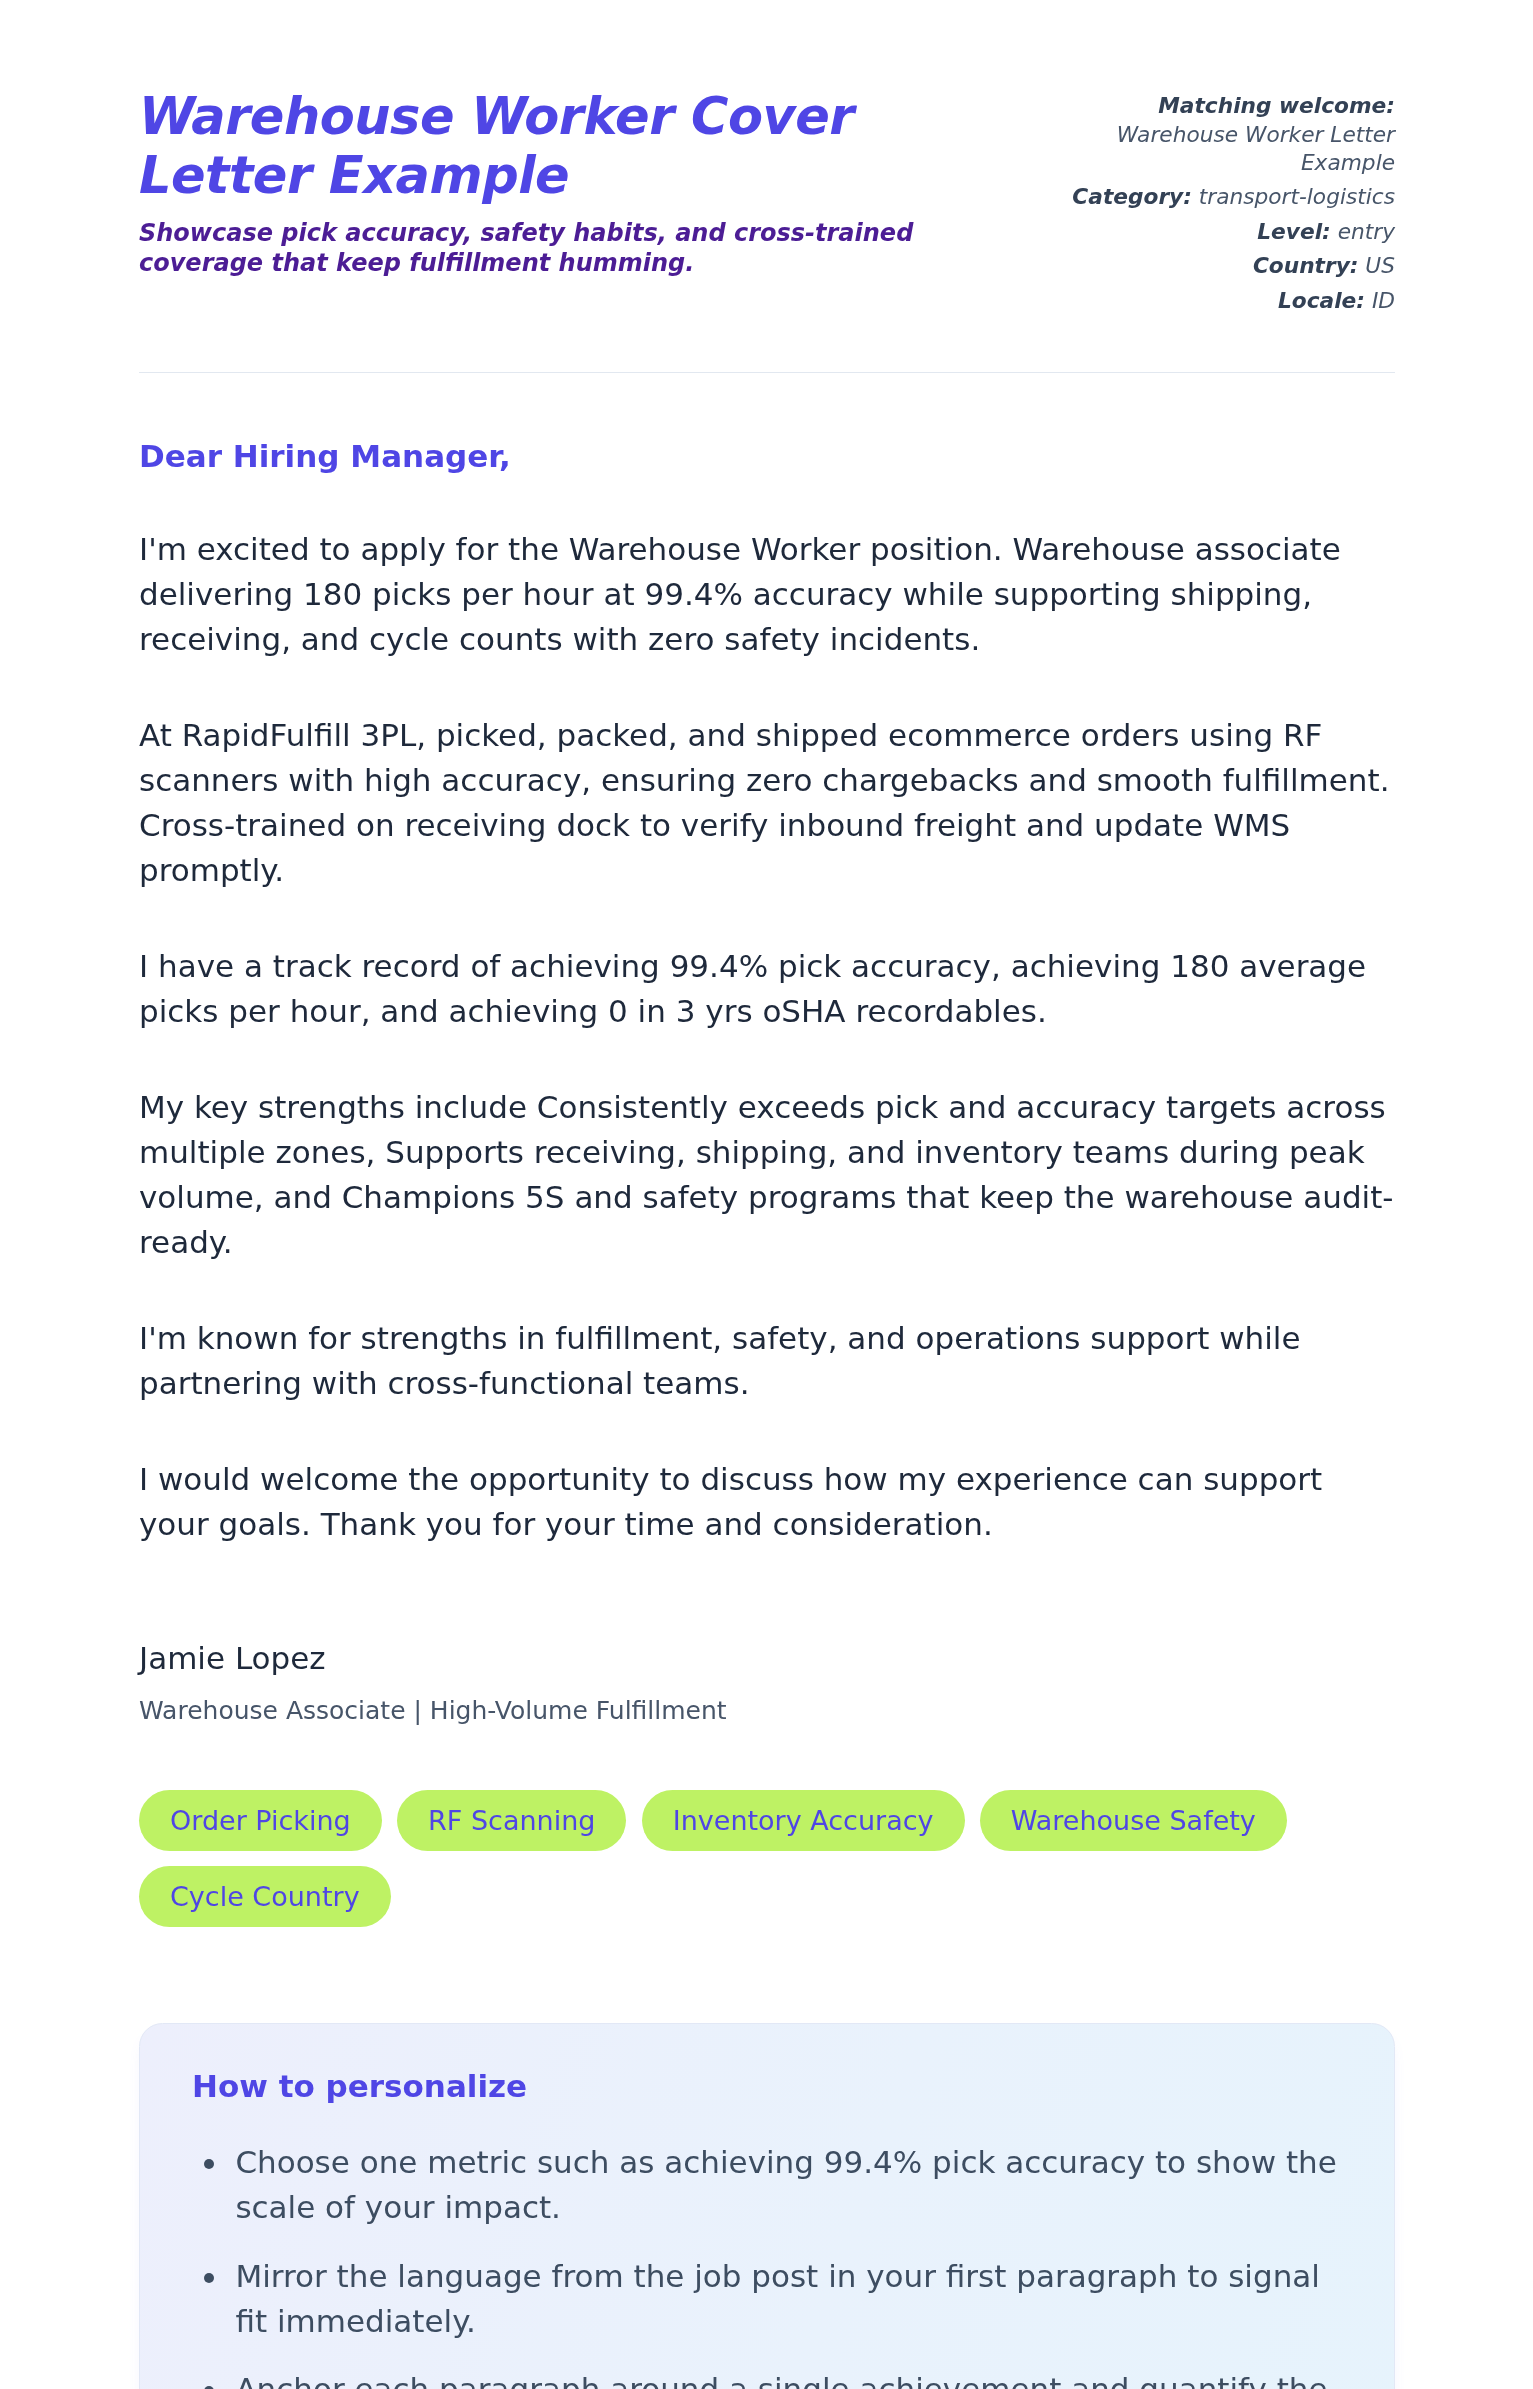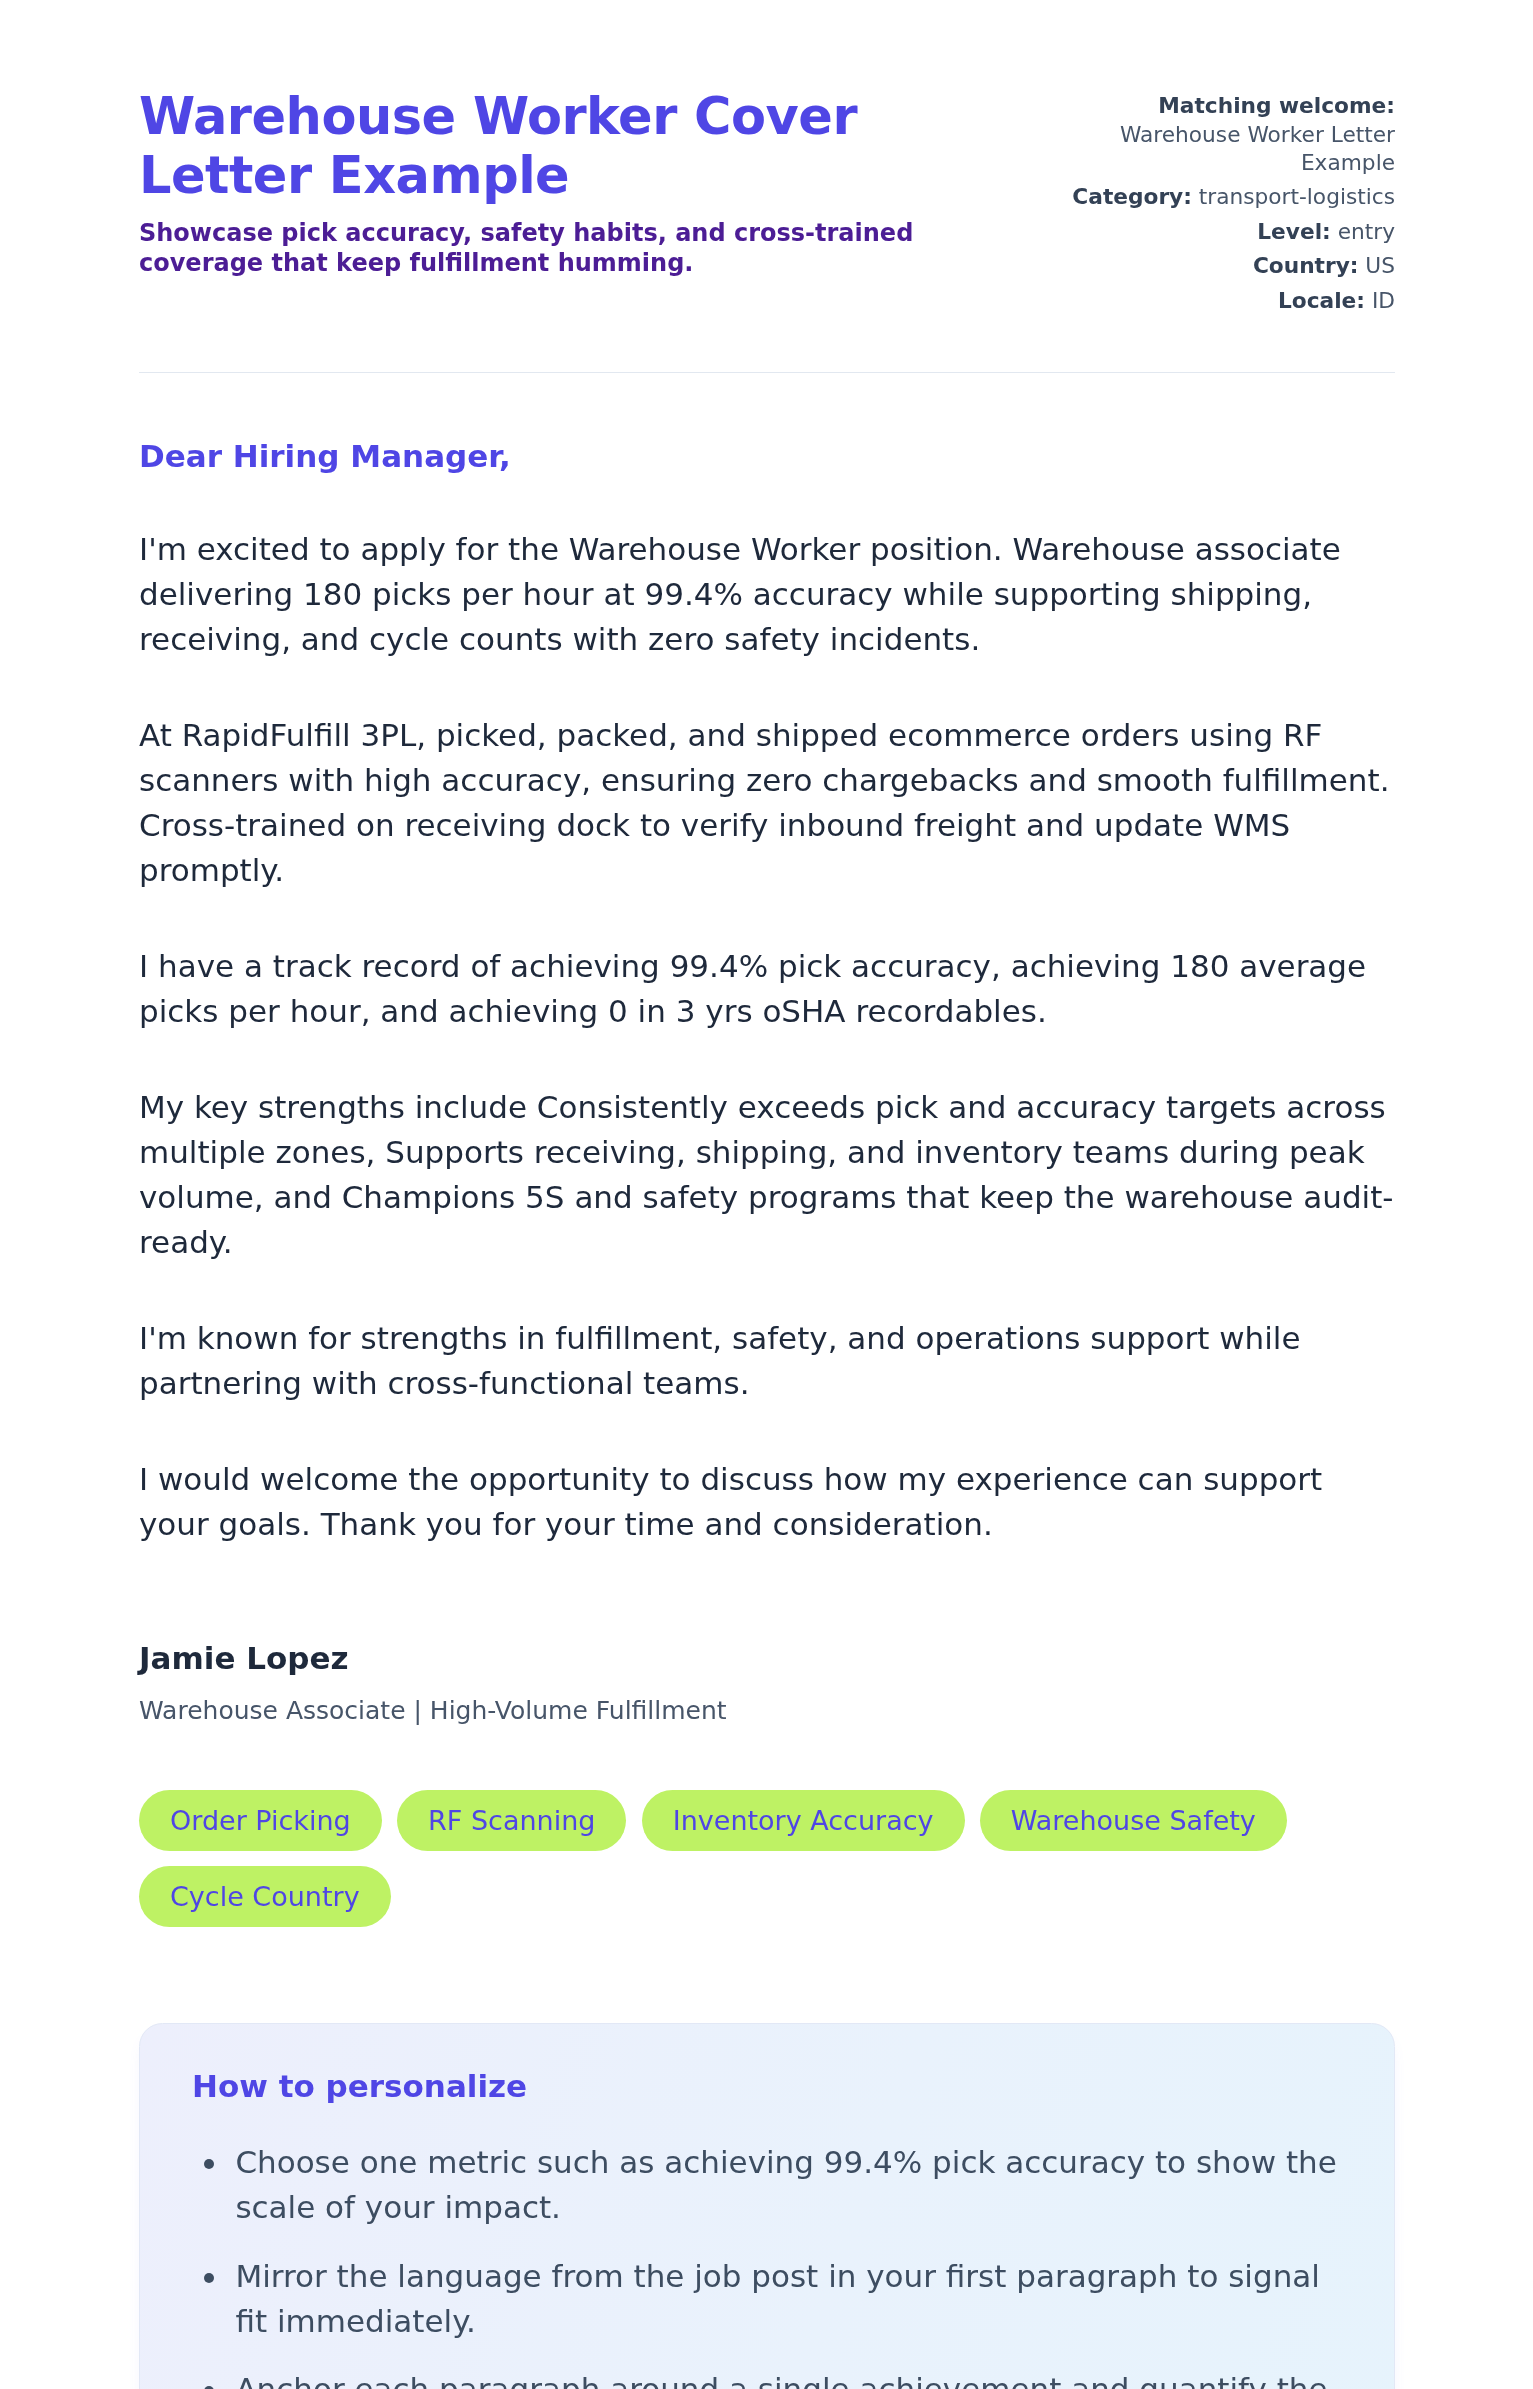--- a/index.html
+++ b/index.html
@@ -18,20 +18,21 @@
   }
 
   
   .header {
     display: flex;
     justify-content: space-between;
     align-items: flex-start;
     gap: 42px;
     padding-bottom: 51px;
     border-bottom: 0.9px solid #e2e8f0;
+    font-style: italic;
   }
   .header-left { max-width: 884px; }
   .title {
     margin: 0;
     font-size: 51px;
     line-height: 1.16;
     font-weight: 800;
     color: #4f46e5;
     letter-spacing: -0.5px;
     max-width: 839px;
@@ -67,21 +68,21 @@
     margin: 51px 0 0 0;
     font-size: 31px;
     line-height: 45px;
     color: #1e293b;
   }
 
   .signature-name {
     margin: 90px 0 0 0;
     font-size: 31px;
     line-height: 42px;
-    font-weight: 700;
+    font-weight: 400;
     color: #1e293b;
   }
   .signature-title {
     margin: 10.8px 0 0 0;
     font-size: 25px;
     line-height: 42px;
     color: #475569;
   }
 
   

